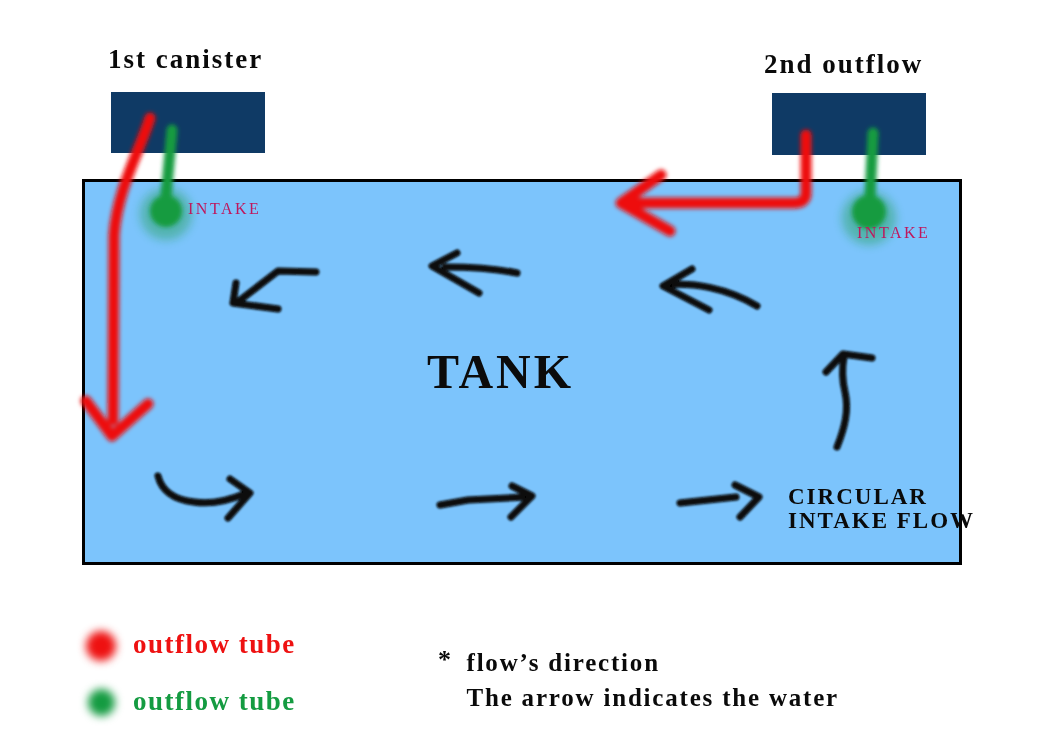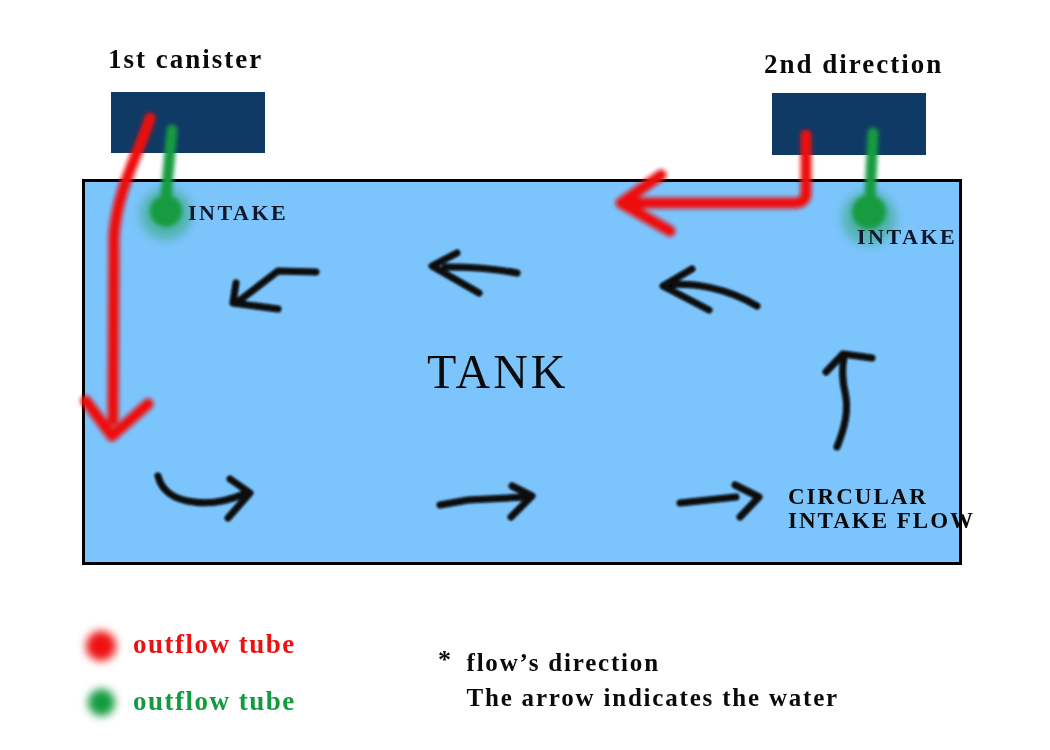--- a/index.html
+++ b/index.html
@@ -39,30 +39,30 @@
   .tank {
     left: 82px; top: 179px;
     width: 880px; height: 386px;
     background: var(--tank-fill, #7cc4fc);
     border: 3px solid var(--tank-border, #000000);
     box-sizing: border-box;
   }
   .tank-title {
     left: 427px; top: 344px;
     font-size: 48px;
-    font-weight: 400;
+    font-weight: 700;
     letter-spacing: 3px;
     color: #0b0b0b;
     white-space: nowrap;
   }
   .intake-label {
-    font-weight: 700;
-    font-size: 22px;
+    font-weight: 400;
+    font-size: 16px;
     letter-spacing: 2.5px;
-    color: #0f172a;
+    color: #be185d;
     white-space: nowrap;
   }
   .intake-label.i1 { left: 188px; top: 200px; }
   .intake-label.i2 { left: 857px; top: 224px; }
 
   .flow-label {
     left: 788px; top: 485px;
     font-weight: 700;
     font-size: 23px;
     letter-spacing: 2px;
@@ -117,21 +117,21 @@
     line-height: 35px;
     white-space: nowrap;
   }
 </style>
 </head>
 <body>
 
 <div class="canvas">
 
   <div class="abs canister-title c1">1st canister</div>
-  <div class="abs canister-title c2">2nd direction</div>
+  <div class="abs canister-title c2">2nd outflow</div>
 
   <div class="abs canister c1"></div>
   <div class="abs canister c2"></div>
 
   <div class="abs tank"></div>
 
   <svg class="abs overlay" viewBox="0 0 1050 750" xmlns="http://www.w3.org/2000/svg">
     <defs>
       <filter id="soft1" x="-30%" y="-30%" width="160%" height="160%">
           <feGaussianBlur stdDeviation="1"></feGaussianBlur>

